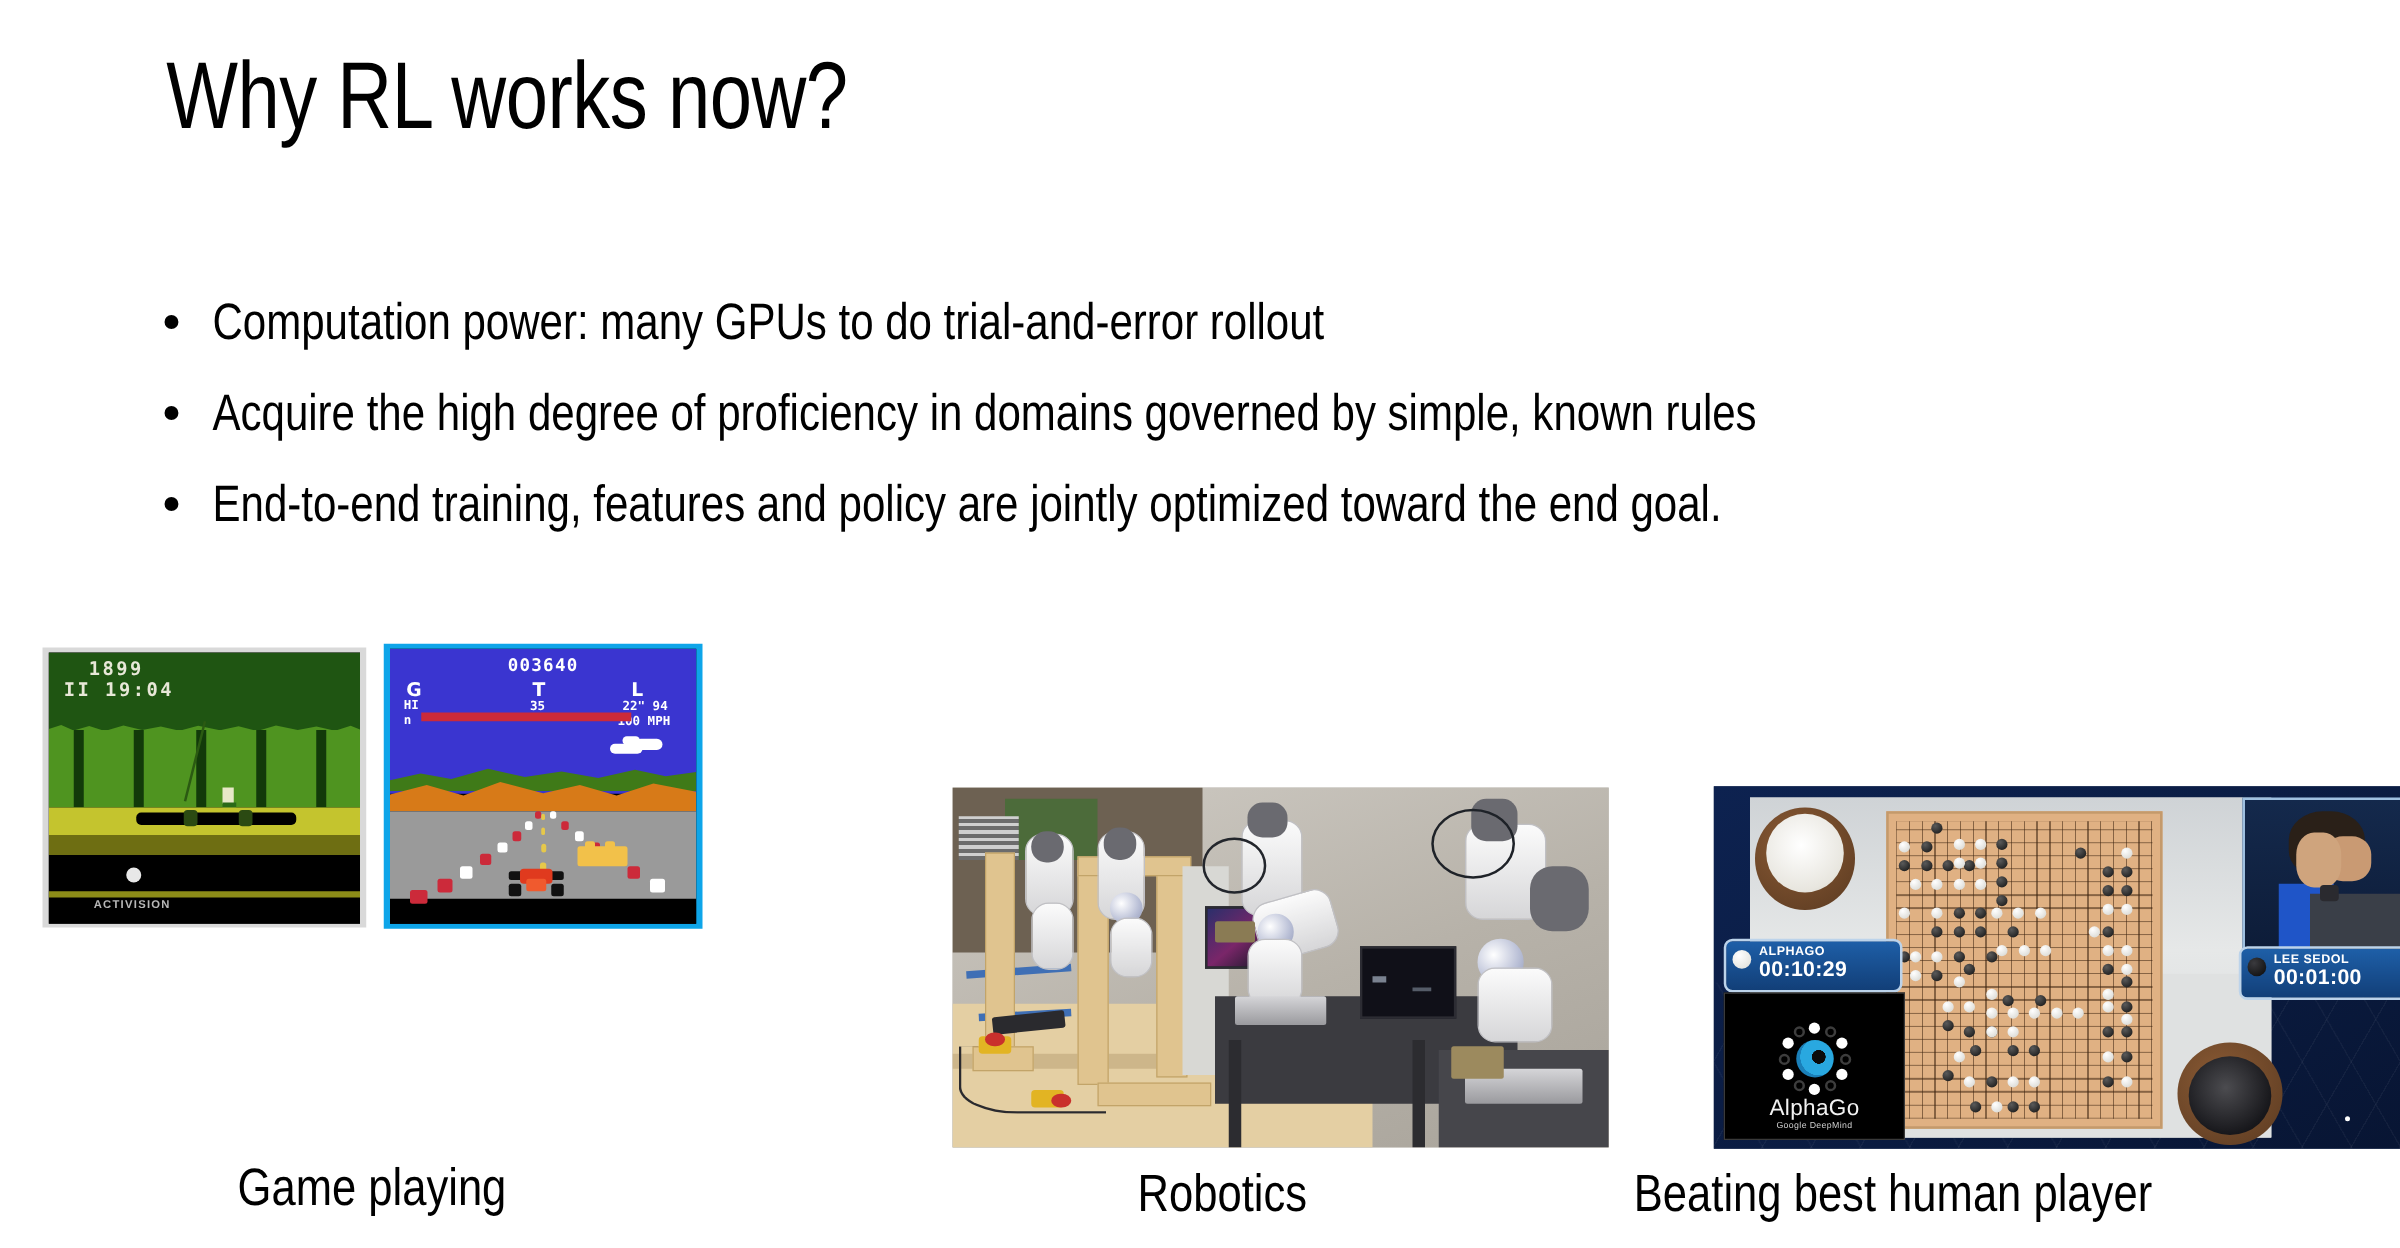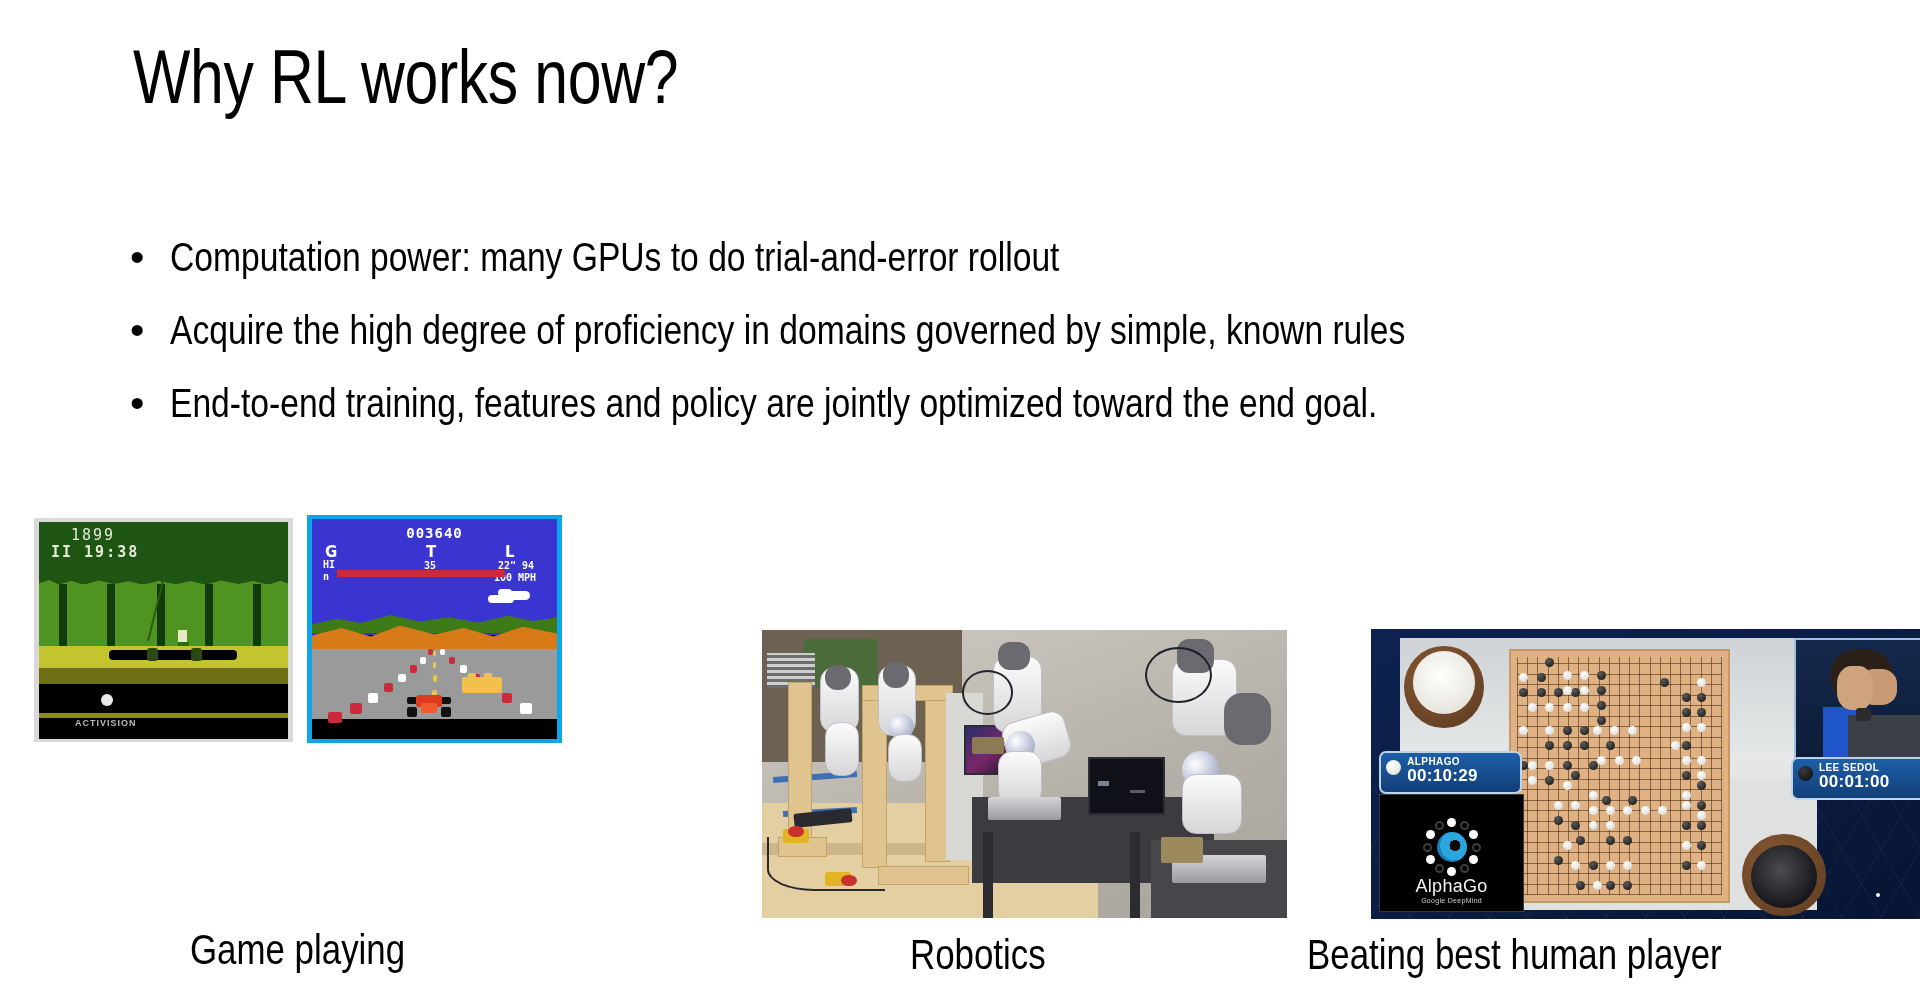--- a/index.html
+++ b/index.html
@@ -115,21 +115,21 @@
   .pf-vine     { position:absolute; width:2px; background:#2b5a12; top:52px; height:62px;
                  transform-origin: top center; transform: rotate(14deg);}
   .pf-swinger  { position:absolute; width:9px; height:13px; background:#e8e8c8; }
   .pf-log      { position:absolute; height:10px; background:#000000; border-radius:4px;}
   .pf-score {
     position: absolute;
     left: 32px; top: 4px;
     color: #e8e8d8;
     font-family: "DejaVu Sans Mono", monospace;
     font-size: 15px;
-    font-weight: normal;
+    font-weight: bold;
     letter-spacing: 2px;
     line-height: 18px;
   }
   .pf-timer {
     position: absolute;
     left: 12px; top: 21px;
     color: #e8e8d8;
     font-family: "DejaVu Sans Mono", monospace;
     font-size: 15px;
     font-weight: bold;
@@ -346,21 +346,21 @@
       <div class="pf-swinger" style="left:139px; top:120px; width:11px; height:7px; background:#2b6a18;"></div>
       <div class="pf-ground"></div>
       <div class="pf-dirt"></div>
       <div class="pf-log" style="left:70px; top:128px; width:128px;"></div>
       <div class="pf-log" style="left:108px; top:126px; width:11px; height:13px; background:#2b4a12; border-radius:3px;"></div>
       <div class="pf-log" style="left:152px; top:126px; width:11px; height:13px; background:#2b4a12; border-radius:3px;"></div>
       <div class="pf-black"></div>
       <div class="pf-yellowbar"></div>
       <div class="pf-logo"></div>
       <div class="pf-score">1899</div>
-      <div class="pf-timer">II  19:38</div>
+      <div class="pf-timer">II  19:04</div>
       <div class="pf-brand">ACTIVISION</div>
     </div>
   </div>
 
   <div class="figure" id="fig-atari-racing">
     <div class="race-screen">
       <div class="rc-sky"></div>
 
       <div class="rc-hill" style="top:92px; height:22px;
                   clip-path: polygon(0 100%,0 60%,10% 35%,20% 55%,32% 18%,44% 48%,56% 28%,68% 52%,80% 22%,90% 45%,100% 30%,100% 100%);"></div>

